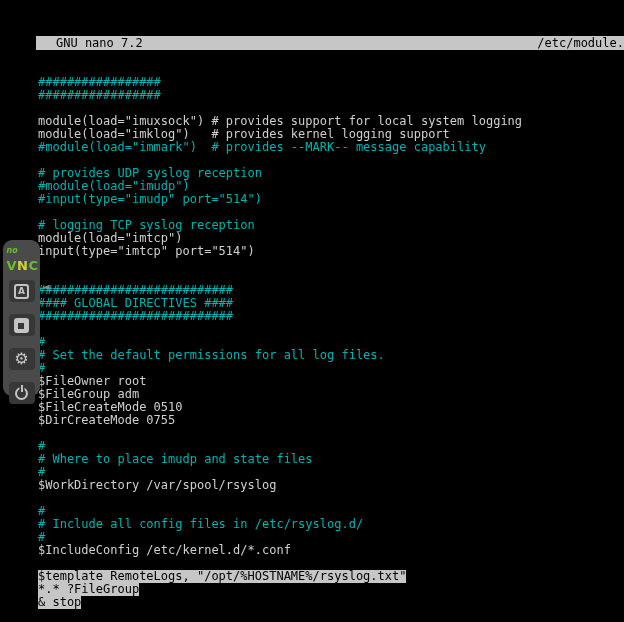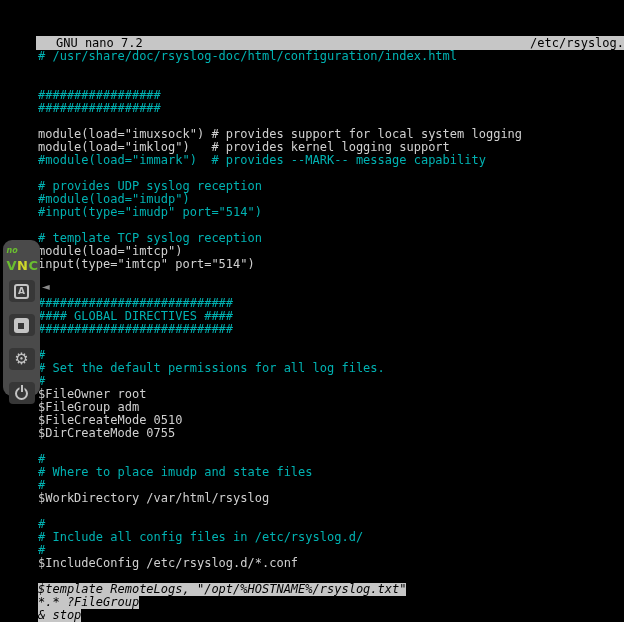--- a/index.html
+++ b/index.html
@@ -48,21 +48,21 @@
   .line {
     height: 13px;
     font-size: 12px;
     line-height: 13px;
     color: var(--text);
     white-space: pre;
     padding-left: 2px;
     overflow: hidden;
   }
   .line.comment { color: var(--comment); }
-  .line .sel { background: var(--selection-bg); color: var(--selection-fg); font-style: italic; }
+  .line .sel { background: var(--selection-bg); color: var(--selection-fg); }
   
   .vnc-panel {
     position: absolute;
     left: 3px; top: 240px;
     width: 37px; height: 156px;
     background: var(--panel-bg);
     border-radius: 9px;
     display: flex;
     flex-direction: column;
     align-items: center;
@@ -154,63 +154,62 @@
     cursor: pointer;
     font-family: "DejaVu Sans", sans-serif;
   }
 </style>
 </head>
 <body>
 
 <div class="terminal">
   <div class="titlebar">
     <span>GNU nano 7.2</span>
-    <span>/etc/rsyslog.</span>
+    <span>/etc/module.</span>
   </div>
   <div class="content" id="editor-lines">
-      <div class="line comment"># /usr/share/doc/rsyslog-doc/html/configuration/index.html</div>
       <div class="line"></div>
       <div class="line"></div>
       <div class="line comment">#################</div>
       <div class="line comment">#################</div>
       <div class="line"></div>
       <div class="line">module(load="imuxsock") # provides support for local system logging</div>
       <div class="line">module(load="imklog")   # provides kernel logging support</div>
       <div class="line comment">#module(load="immark")  # provides --MARK-- message capability</div>
       <div class="line"></div>
       <div class="line comment"># provides UDP syslog reception</div>
       <div class="line comment">#module(load="imudp")</div>
       <div class="line comment">#input(type="imudp" port="514")</div>
       <div class="line"></div>
-      <div class="line comment"># template TCP syslog reception</div>
+      <div class="line comment"># logging TCP syslog reception</div>
       <div class="line">module(load="imtcp")</div>
       <div class="line">input(type="imtcp" port="514")</div>
       <div class="line"></div>
       <div class="line"></div>
       <div class="line comment">###########################</div>
       <div class="line comment">#### GLOBAL DIRECTIVES ####</div>
       <div class="line comment">###########################</div>
       <div class="line"></div>
       <div class="line comment">#</div>
       <div class="line comment"># Set the default permissions for all log files.</div>
       <div class="line comment">#</div>
       <div class="line">$FileOwner root</div>
       <div class="line">$FileGroup adm</div>
       <div class="line">$FileCreateMode 0510</div>
       <div class="line">$DirCreateMode 0755</div>
       <div class="line"></div>
       <div class="line comment">#</div>
       <div class="line comment"># Where to place imudp and state files</div>
       <div class="line comment">#</div>
-      <div class="line">$WorkDirectory /var/html/rsyslog</div>
+      <div class="line">$WorkDirectory /var/spool/rsyslog</div>
       <div class="line"></div>
       <div class="line comment">#</div>
       <div class="line comment"># Include all config files in /etc/rsyslog.d/</div>
       <div class="line comment">#</div>
-      <div class="line">$IncludeConfig /etc/rsyslog.d/*.conf</div>
+      <div class="line">$IncludeConfig /etc/kernel.d/*.conf</div>
       <div class="line"></div>
       <div class="line"><span class="sel">$template RemoteLogs, "/opt/%HOSTNAME%/rsyslog.txt"</span></div>
       <div class="line"><span class="sel">*.* ?FileGroup</span></div>
       <div class="line"><span class="sel">&amp; stop</span></div>
     </div>
 </div>
 
 <div class="vnc-panel">
   <div class="logo">
     <span class="logo-no">no</span>

